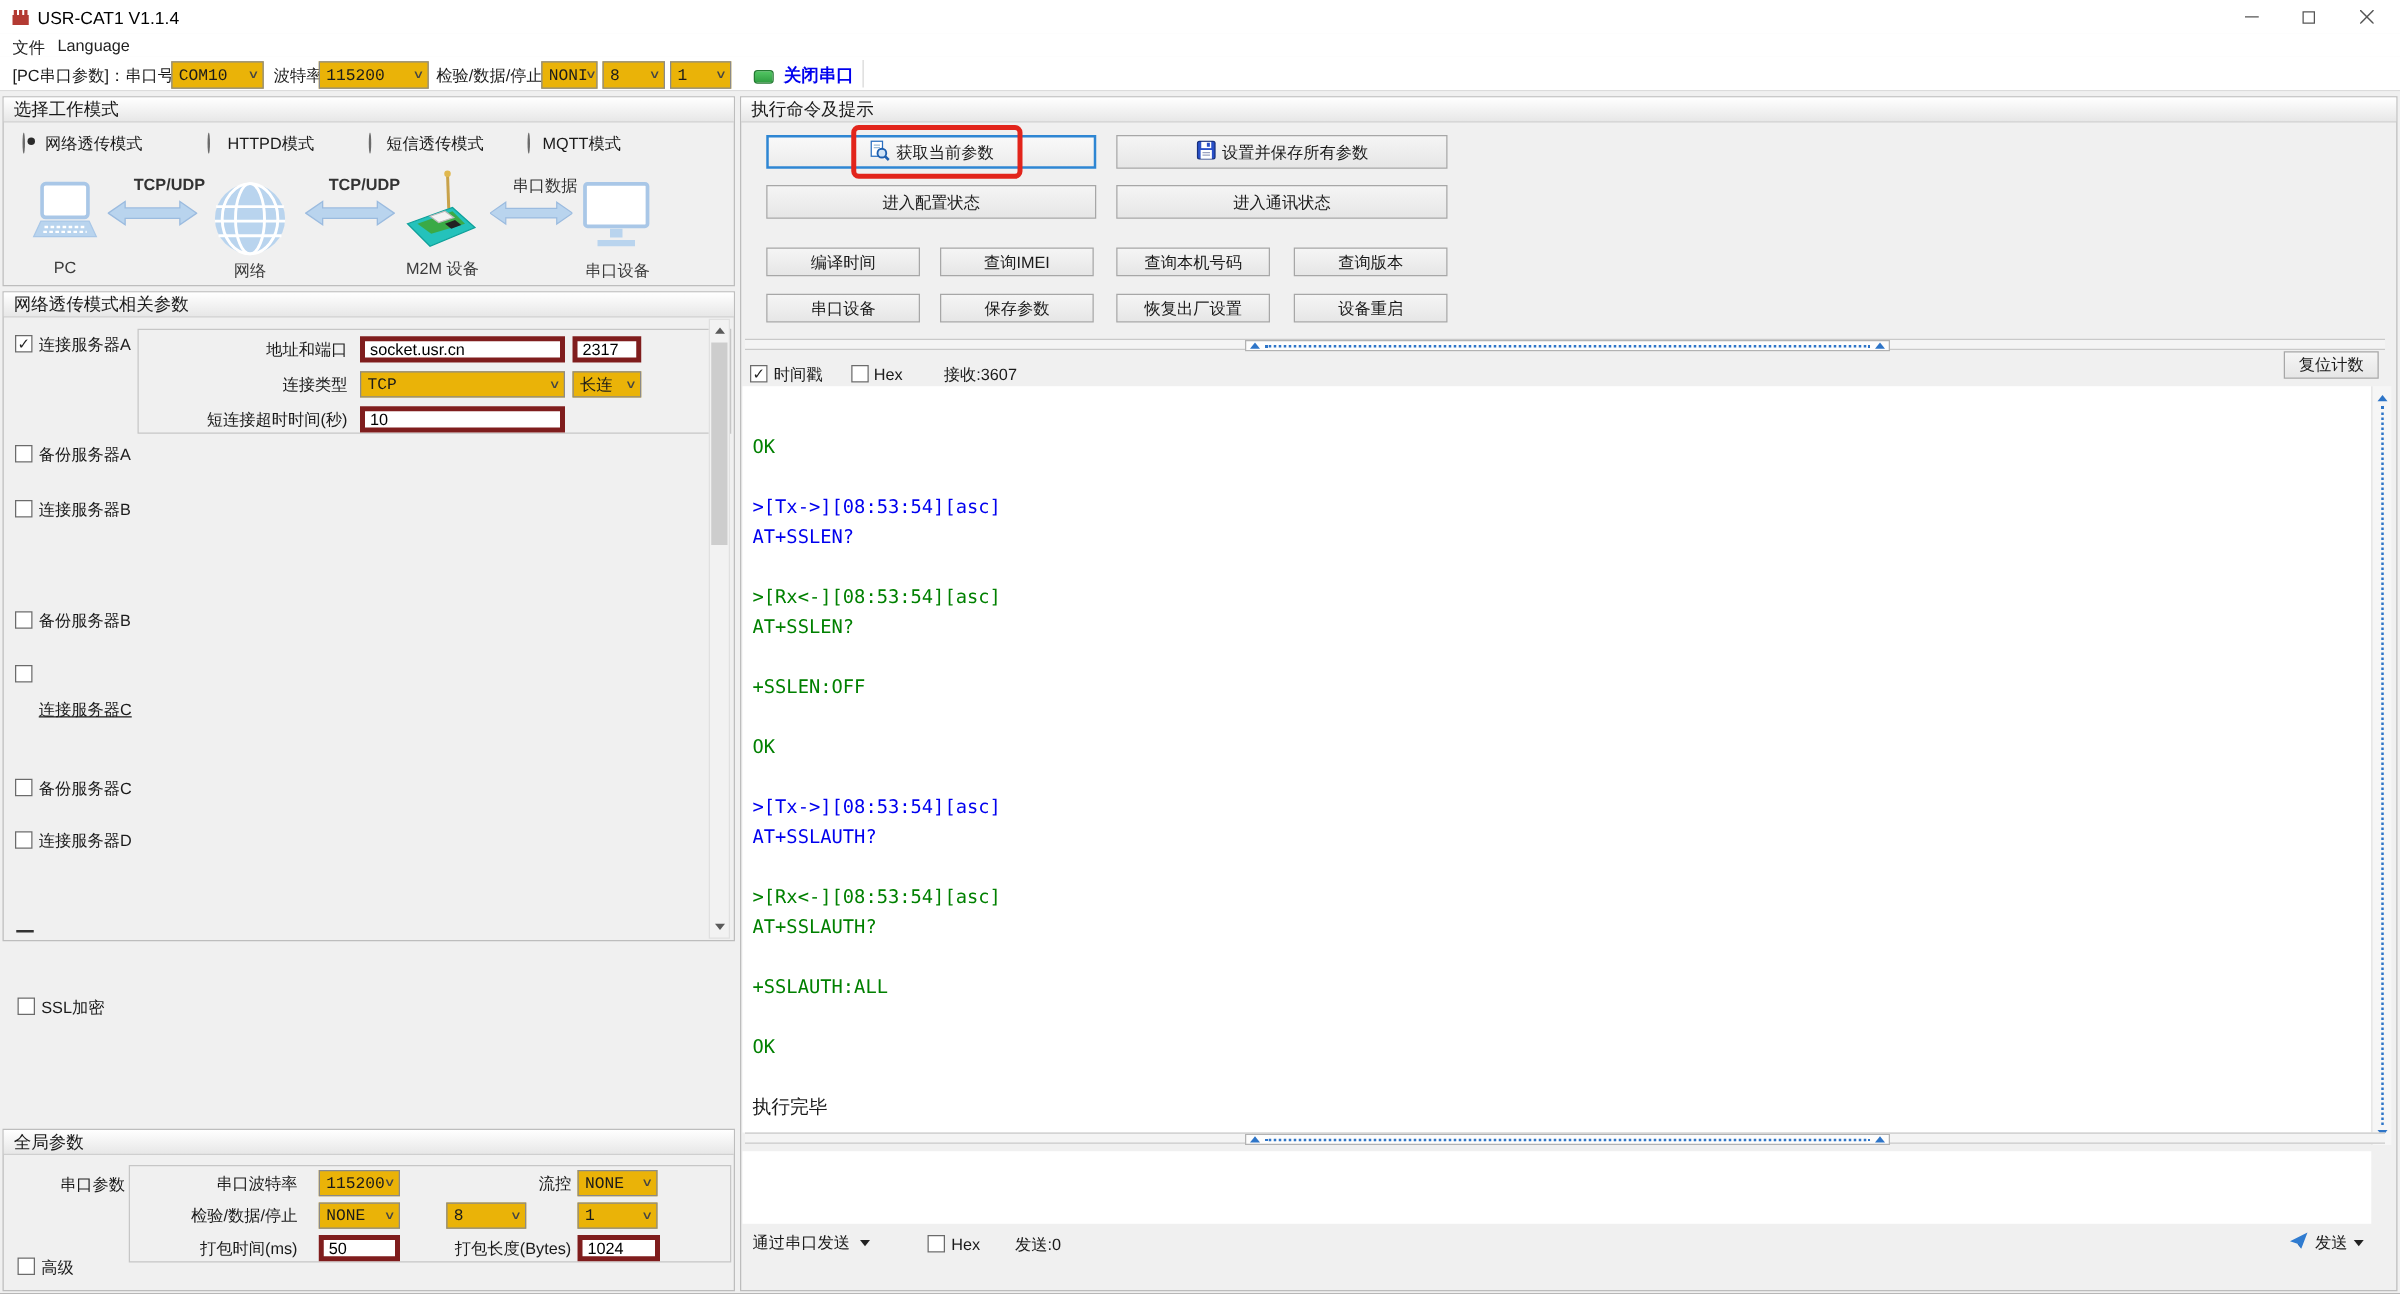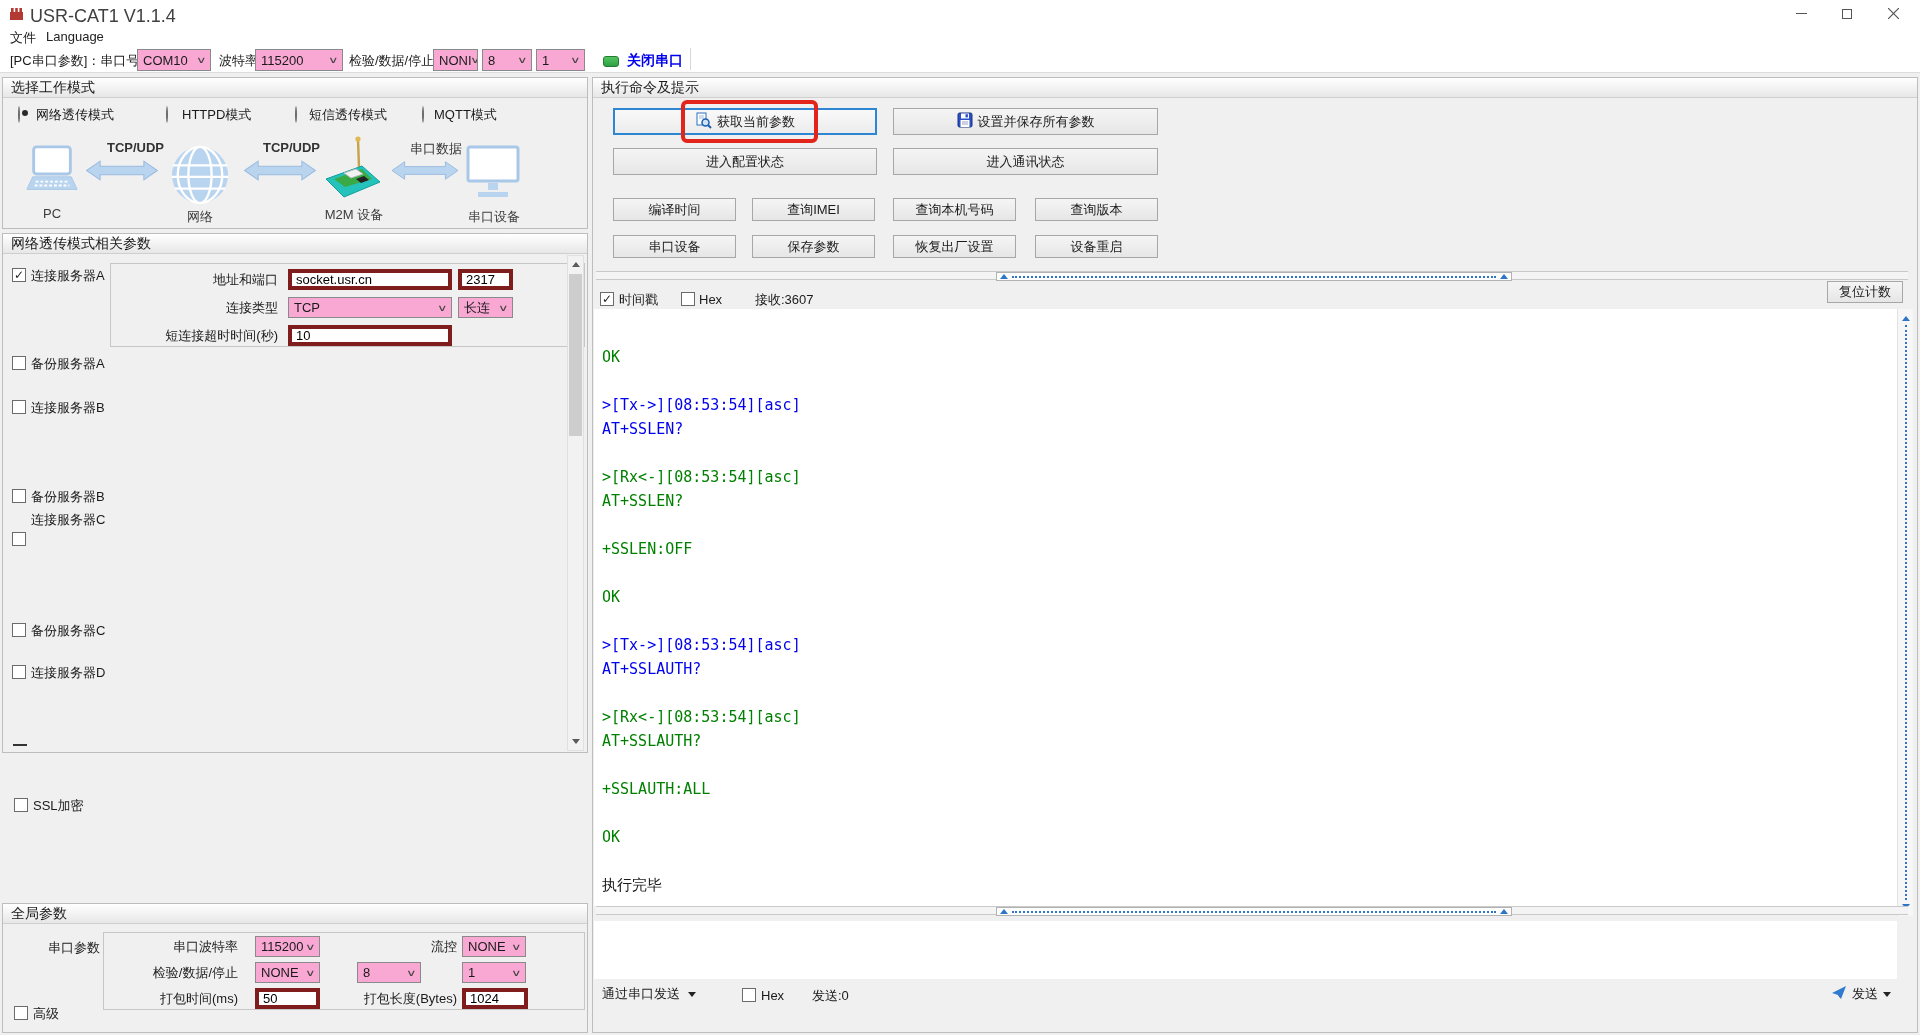--- a/index.html
+++ b/index.html
@@ -3,29 +3,29 @@
 <meta charset="utf-8">
 <style>
   * { margin:0; padding:0; box-sizing:border-box; }
   body { background:#444; }
   .screen { position:relative; width:1920px; height:1035px; background:#f0f0f0; overflow:hidden;
             font-family:"Liberation Sans","DejaVu Sans",sans-serif; font-size:13px; color:#1a1a1a; }
   .abs { position:absolute; }
 
   
   .titlebar { left:0; top:0; width:1920px; height:27px; background:#fff; }
-  .title-text { left:30px; top:6px; color:#404040; font-size:18px; }
+  .title-text { left:30px; top:6px; color:#000000; font-size:14px; }
   .wctl { top:0; width:46px; height:27px; display:flex; align-items:center; justify-content:center; color:#555; }
   .menubar { left:0; top:27px; width:1920px; height:18px; background:#fff; }
   .menu-item { top:29px; font-size:13px; color:#222; }
   .toolbar { left:0; top:45px; width:1920px; height:28px; background:#fff; border-bottom:1px solid #dcdcdc; }
   .tb-label { top:52px; font-size:13px; }
 
   
-  .combo { background:#f9a8d4; border:1px solid #8a8a8a; display:flex; align-items:center; padding:0 5px; height:22px; font-size:13px; overflow:hidden; white-space:nowrap; }
+  .combo { background:#eab308; border:1px solid #8a8a8a; display:flex; align-items:center; padding:0 5px; height:22px; font-size:13px; overflow:hidden; white-space:nowrap;font-family:Liberation Mono, monospace; }
   .combo .chev { margin-left:auto; font-size:9px; color:#444; transform:scaleX(1.6); flex:none; }
   .tinput { background:#fff; border:4px solid #7f1d1d; height:21px; font-size:13px; padding:0 4px; font-family:"Liberation Sans","DejaVu Sans",sans-serif; }
   .wbtn { background:linear-gradient(#f5f5f5,#e6e6e6); border:1px solid #a7a7a7; display:flex; align-items:center; justify-content:center; font-size:13px; gap:5px; }
   .cb { width:14px; height:14px; background:#fff; border:1px solid #6b6b6b; display:flex; align-items:center; justify-content:center; font-size:12px; }
   .cb.checked::after { content:"✓"; color:#222; font-weight:bold; line-height:1; }
   .radio { width:14px; height:14px; border:1px solid #6b6b6b; border-radius:50%; background:#fff; position:relative; }
   .radio.checked::after { content:""; position:absolute; left:3px; top:3px; width:6px; height:6px; border-radius:50%; background:#2b2b2b; }
   .lbl { font-size:13px; line-height:16px; }
 
   
@@ -225,21 +225,21 @@
   <span class="rlabel abs" style="left:115px;top:325px;width:163px;">短连接超时时间(秒)</span>
   <input class="abs tinput" style="left: 288px; top: 325px; width: 164px;" value="10">
 
   <span class="abs cb" style="left:12px;top:356px;"></span>
   <span class="abs lbl" style="left:31px;top:356px;">备份服务器A</span>
   <span class="abs cb" style="left:12px;top:400px;"></span>
   <span class="abs lbl" style="left:31px;top:400px;">连接服务器B</span>
   <span class="abs cb" style="left:12px;top:489px;"></span>
   <span class="abs lbl" style="left:31px;top:489px;">备份服务器B</span>
   <span class="abs cb" style="left:12px;top:532px;"></span>
-  <span class="abs lbl" style="left:31px;top:512px;">连接服务器C</span>
+  <span class="abs lbl" style="left:31px;top:560px;text-decoration:underline;">连接服务器C</span>
   <span class="abs cb" style="left:12px;top:623px;"></span>
   <span class="abs lbl" style="left:31px;top:623px;">备份服务器C</span>
   <span class="abs cb" style="left:12px;top:665px;"></span>
   <span class="abs lbl" style="left:31px;top:665px;">连接服务器D</span>
   <div class="abs" style="left:13px;top:744px;width:14px;height:2px;background:#333;"></div>
 
   
   <div class="abs sbar-v" style="left:567px;top:255px;width:17px;height:496px;">
     <div style="height:17px;display:flex;align-items:center;justify-content:center;">
         <span class="tri up"></span>

